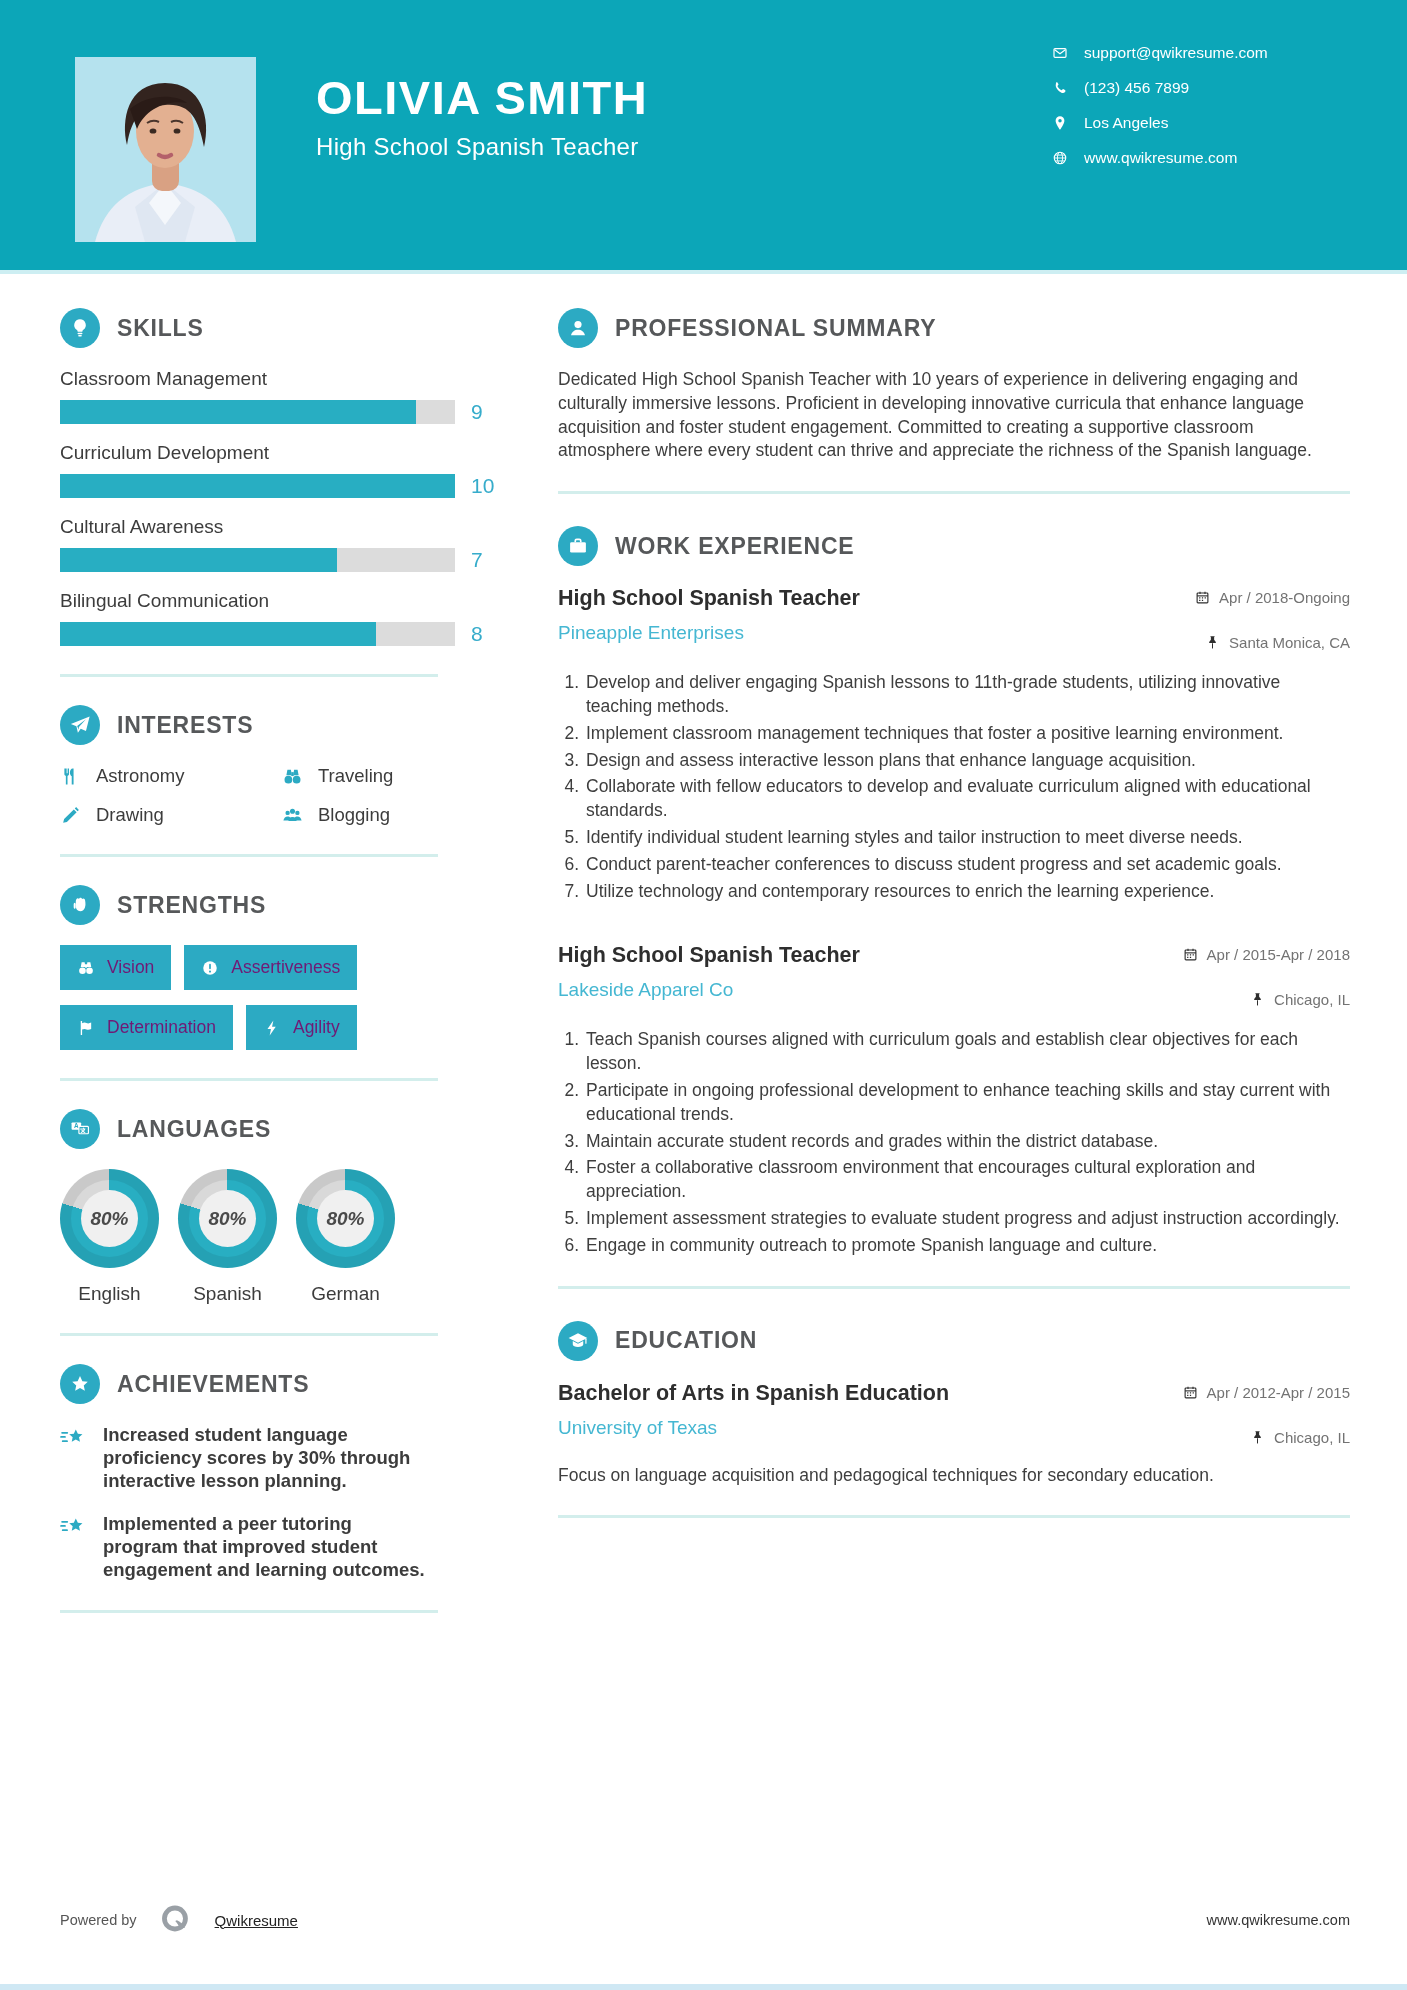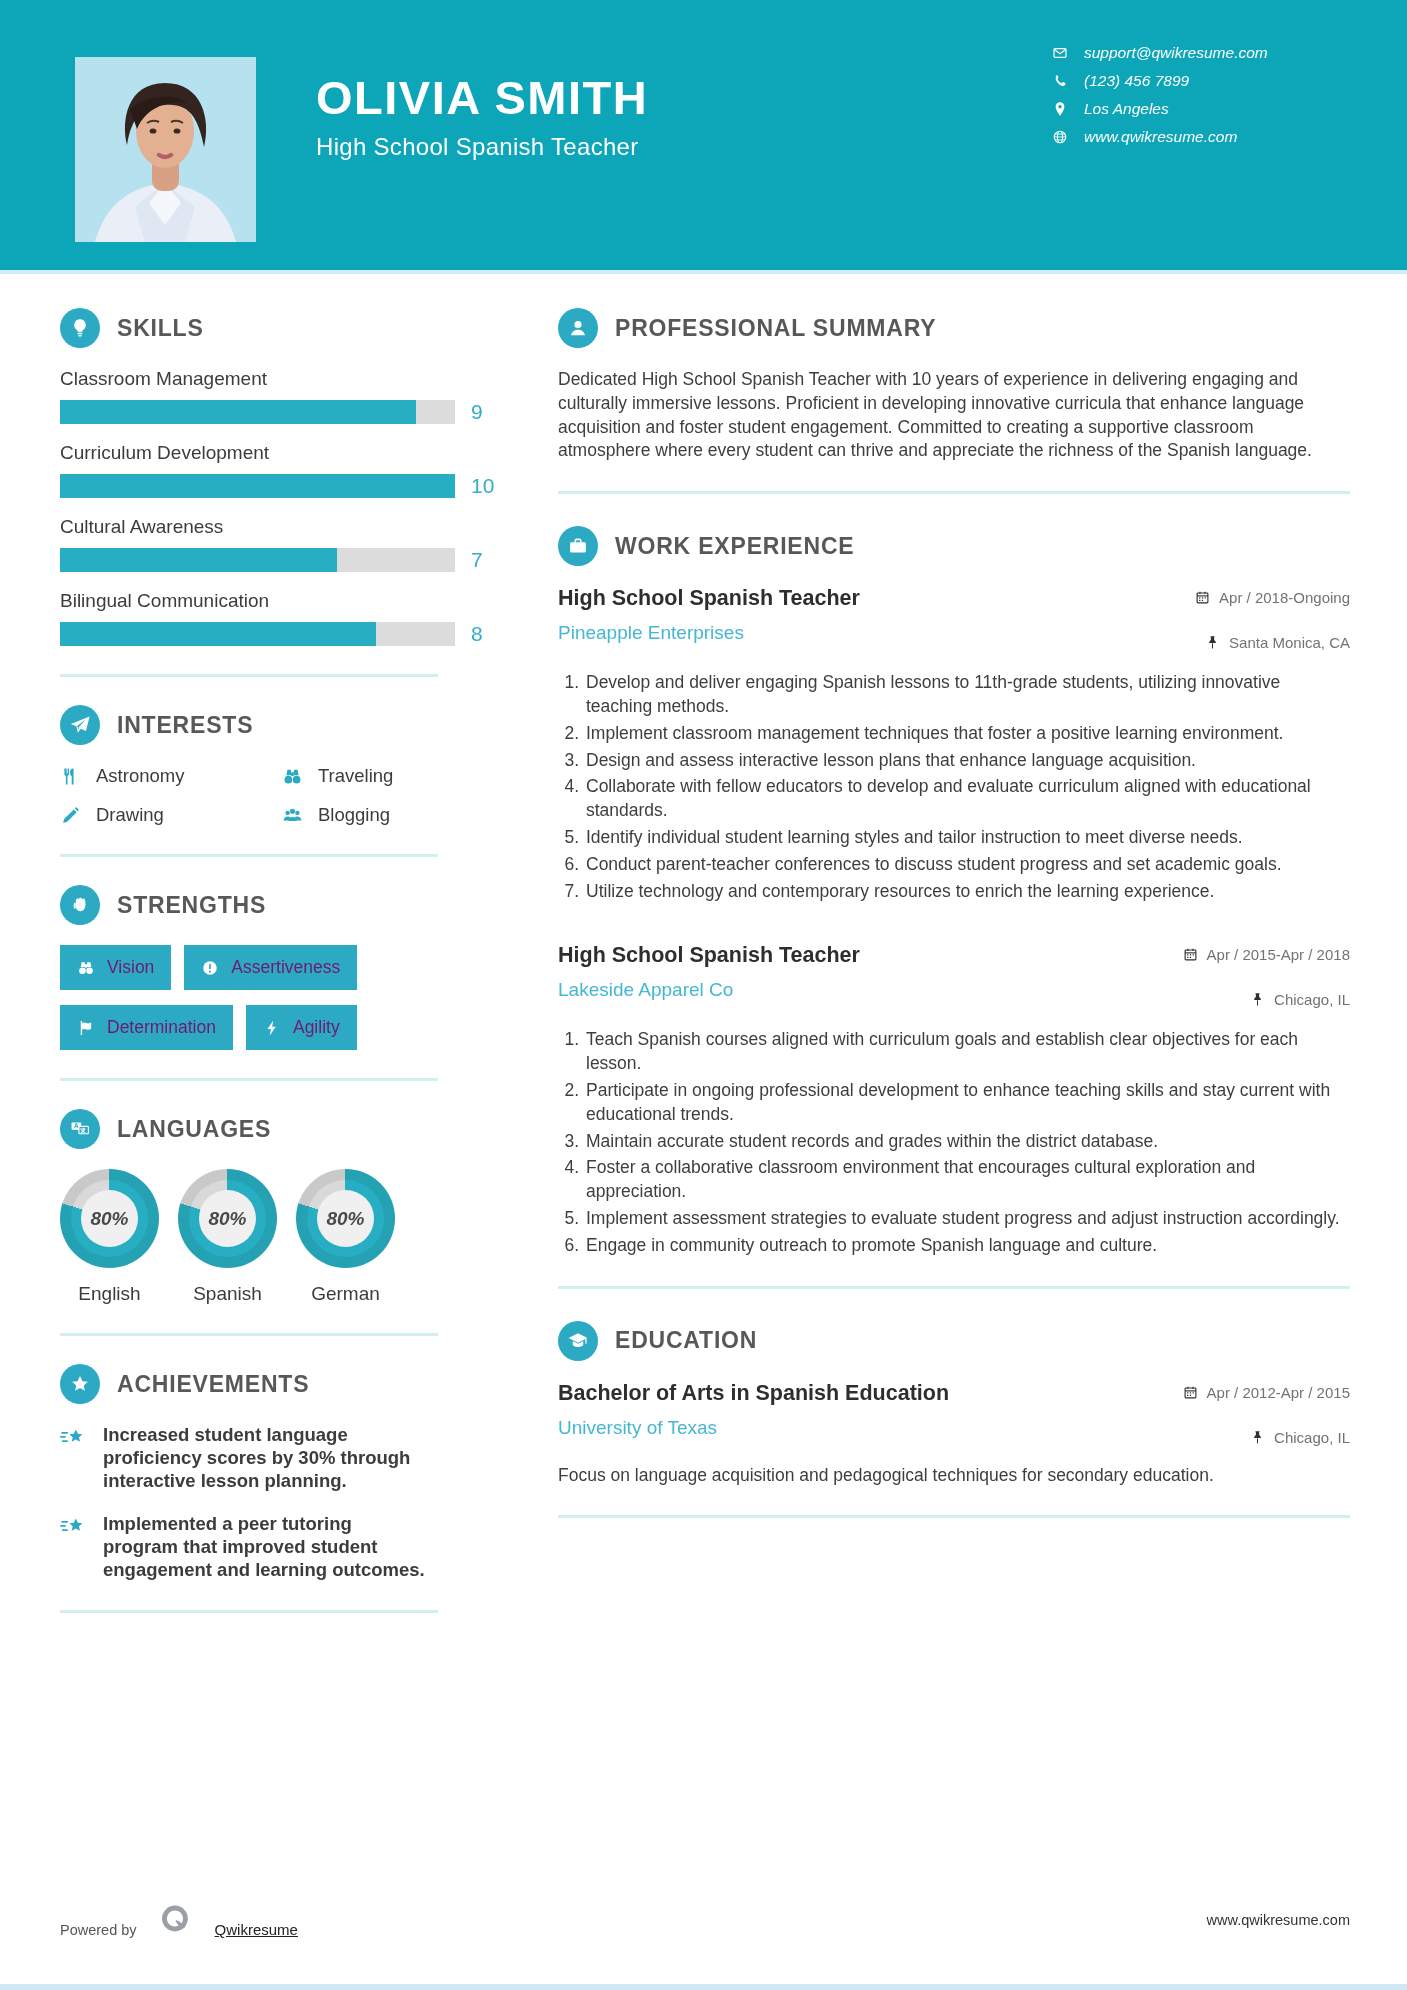--- a/index.html
+++ b/index.html
@@ -19,21 +19,21 @@
     background:#ffffff;color:#3e3e3e;
     font-family:"Liberation Sans", sans-serif;
   }
   
   .top-band{position:relative;height:274px;background:var(--accent);border-bottom:4px solid #cdeef2;}
   .photo{position:absolute;left:75px;top:57px;width:181px;height:185px;overflow:hidden;}
   .photo svg{display:block;width:100%;height:100%;}
   .name-block{position:absolute;left:316px;top:74px;color:#fff;}
   .name{font-size:47px;font-weight:bold;letter-spacing:1.5px;margin:0;line-height:1;}
   .subtitle{font-size:24px;font-weight:500;letter-spacing:.3px;margin-top:12px;}
-  .contacts{position:absolute;left:1052px;top:44px;display:flex;flex-direction:column;gap:10px;color:#fff;font-style:italic;}
+  .contacts{position:absolute;left:1052px;top:44px;display:flex;flex-direction:column;gap:17px;color:#fff;}
   .contact-row{display:flex;align-items:center;gap:16px;font-size:15.5px;}
   .ic{display:inline-flex;align-items:center;justify-content:center;}
   .contact-row .ic{width:16px;height:16px;color:#fff;}
   .ic svg{width:100%;height:100%;}
   
   .main{display:flex;gap:80px;padding:34px 57px 0 60px;align-items:flex-start;}
   .left-col{flex:0 0 418px;width:418px;}
   .right-col{flex:1;min-width:0;}
   .sec-head{display:flex;align-items:center;gap:17px;margin:0 0 20px 0;}
   .sec-icon{width:40px;height:40px;border-radius:50%;background:var(--accent-light);display:flex;align-items:center;justify-content:center;flex:0 0 auto;color:#fff;}
@@ -74,21 +74,21 @@
   .job-title{font-size:21.5px;font-weight:bold;color:#2e2e2e;}
   .job-company{font-size:19px;color:var(--link);margin-top:11px;cursor:pointer;}
   .job-meta{display:flex;flex-direction:column;gap:28px;align-items:flex-end;font-size:15px;color:#737373;flex:0 0 auto;margin-top:3px;}
   .meta-row{display:flex;align-items:center;gap:9px;}
   .meta-row .ic{width:15px;height:15px;color:#2e2e2e;}
   .job-bullets{margin:20px 0 0;padding-left:26px;font-size:17.5px;line-height:1.36;color:#3e3e3e;}
   .job-bullets li{margin-bottom:3px;padding-left:2px;}
   .edu-note{font-size:17.5px;line-height:1.36;color:#3e3e3e;margin-top:18px;}
   
   .footer{position:absolute;left:60px;right:57px;bottom:52px;display:flex;justify-content:space-between;align-items:center;}
-  .powered{display:flex;align-items:flex-end;gap:21px;font-size:14.5px;color:#555;}
+  .powered{display:flex;align-items:center;gap:21px;font-size:14.5px;color:#555;}
   .q-logo{width:36px;height:36px;}
   .q-logo svg{width:100%;height:100%;}
   .brand{color:#222;font-size:15px;font-weight:500;text-decoration:underline;cursor:pointer;}
   .site{font-size:14.5px;color:#333;}
   .bottom-strip{position:absolute;left:0;right:0;bottom:0;height:6px;background:var(--footer-strip);}
 </style>
 </head>
 <body>
 
 <header class="top-band">

